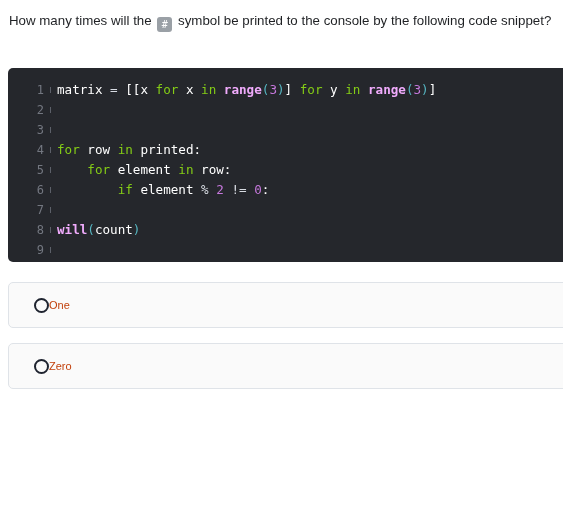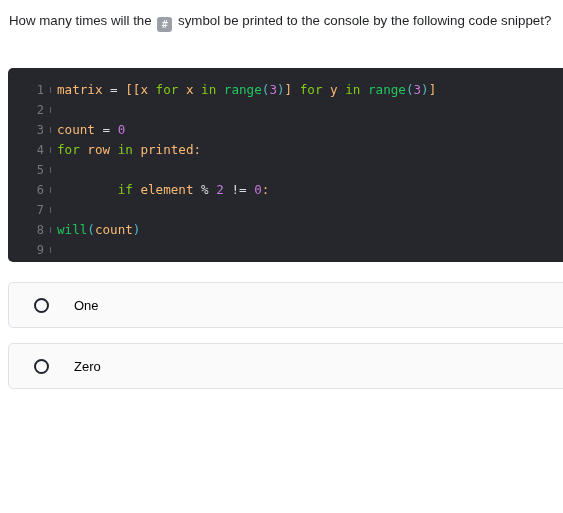--- a/index.html
+++ b/index.html
@@ -92,23 +92,23 @@
     background: #5c6069;
   }
   .code-text {
     white-space: pre;
     color: #d8dce3;
   }
 
   
   .t-kw   { color: #84cc16; }  
   .t-num  { color: #c678dd; }  
-  .t-fn   { color: #22c55e; }  
+  .t-fn   { color: #f0abfc; font-weight: bold; }  
   .t-punc { color: #56b6c2; }  
-  .t-plain{ color: #fdba74; }
+  .t-plain{ color: #ffffff; }
   .t-op   { color: #d8dce3; }
 
   
   .options {
     position: absolute;
     left: 8px;
     top: 282px;
     width: 600px;       
   }
   .option-card {
@@ -126,23 +126,22 @@
     width: 15px;
     height: 15px;
     min-width: 15px;
     border: 2px solid #1f2430;
     border-radius: 50%;
     margin-left: 25px;
     box-sizing: border-box;
     background: transparent;
   }
   .option-label {
-    margin-left: 25px;
-    font-size: 13px;
-    color: #000000;
+    font-size: 11px;
+    color: #c2410c;
   }
 </style>
 </head>
 <body>
 
 <div class="page">
 
   <div class="question">
     <span>How many times will the</span>
     <span class="inline-badge">#</span>
@@ -160,32 +159,32 @@
 
       <div class="code-row">
         <span class="gutter">2</span>
         <span class="gutter-sep"></span>
         <span class="code-text"></span>
       </div>
 
       <div class="code-row">
         <span class="gutter">3</span>
         <span class="gutter-sep"></span>
-        <span class="code-text"><span class="t-plain">count </span><span class="t-op">= </span><span class="t-num">0</span></span>
       </div>
 
       <div class="code-row">
         <span class="gutter">4</span>
         <span class="gutter-sep"></span>
         <span class="code-text"><span class="t-kw">for </span><span class="t-plain">row </span><span class="t-kw">in </span><span class="t-plain">printed:</span></span>
       </div>
 
       <div class="code-row">
         <span class="gutter">5</span>
         <span class="gutter-sep"></span>
+        <span class="code-text"><span class="t-plain">    </span><span class="t-kw">for </span><span class="t-plain">element </span><span class="t-kw">in </span><span class="t-plain">row:</span></span>
       </div>
 
       <div class="code-row">
         <span class="gutter">6</span>
         <span class="gutter-sep"></span>
         <span class="code-text"><span class="t-plain">        </span><span class="t-kw">if </span><span class="t-plain">element </span><span class="t-op">% </span><span class="t-num">2 </span><span class="t-op">!= </span><span class="t-num">0</span><span class="t-plain">:</span></span>
       </div>
 
       <div class="code-row">
         <span class="gutter">7</span>

